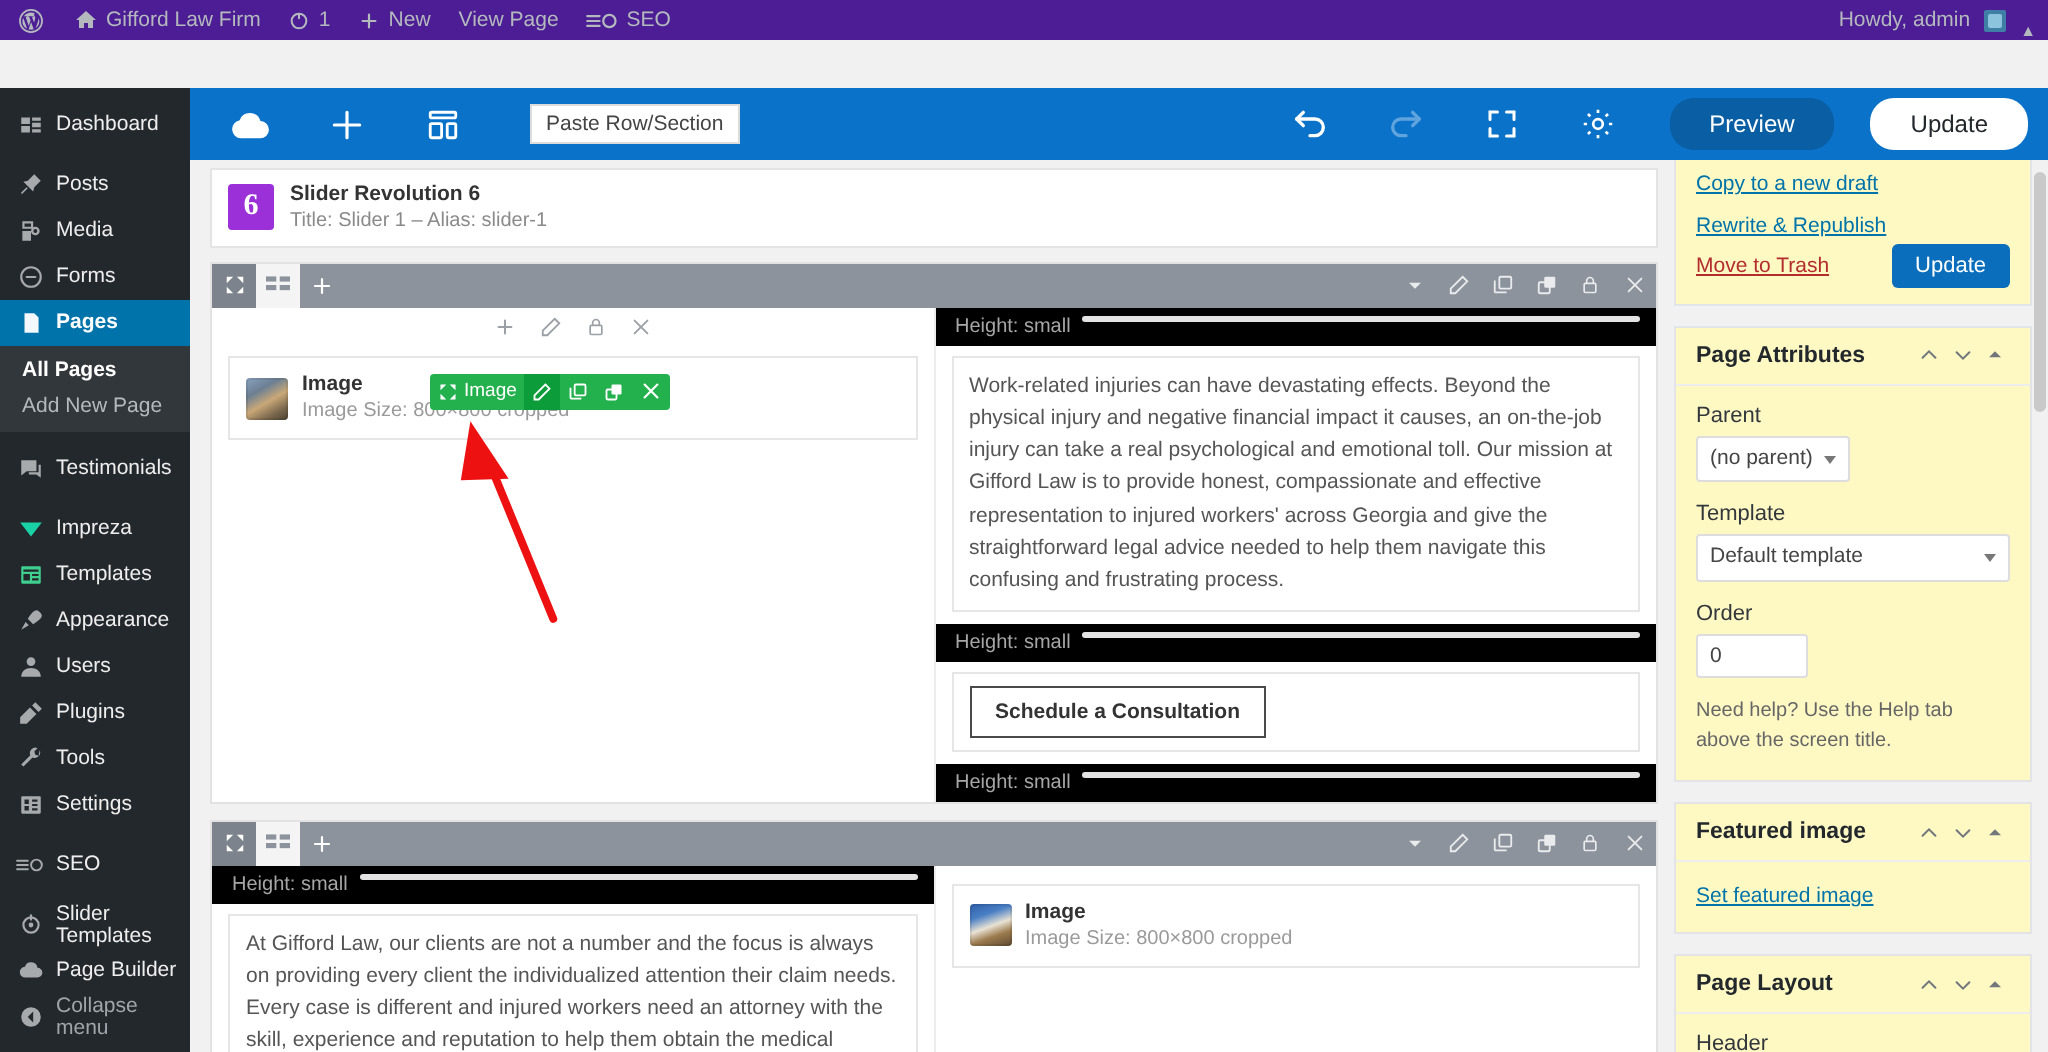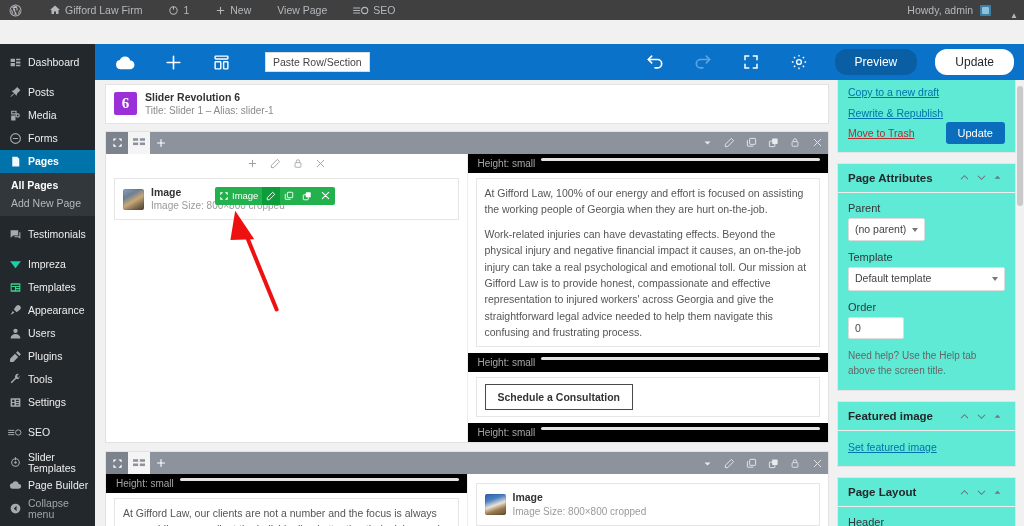--- a/index.html
+++ b/index.html
@@ -7,23 +7,23 @@
   body {
     font-family: "Liberation Sans", sans-serif;
     font-size: 12px;
     background: #f1f1f1;
     color: #444;
     -webkit-font-smoothing: antialiased;
   }
 
   
   #adminbar {
-    height: 20px; background: #404040; color: #b4b9be;
+    height: 20px; background: #4c1d95; color: #b4b9be;
     display: flex; align-items: flex-end; font-size: 10.5px;
-    position: relative; z-index: 60; gap: 12px;
+    position: relative; z-index: 60;
   }
   .ab-item {
     display: flex; align-items: center; gap: 4px;
     padding: 0 7px; height: 20px; color: #b4b9be; white-space: nowrap;
   }
   .ab-logo { padding: 0 8px 0 9px; }
   .ab-spacer { flex: 1; }
   .ab-avatar {
     width: 11px; height: 11px; background: #3f7fa5; border-radius: 1px;
     display: inline-block; position: relative; margin-left: 3px;
@@ -183,21 +183,21 @@
   .gb-cell svg { display: block; }
 
   
   #arrow { position: absolute; left: 0; top: 0; pointer-events: none; z-index: 50; }
 
   
   #rail {
     width: 189px; flex: none; background: #f1f1f1; padding: 0 8px 0 2px;
     overflow: hidden; position: relative;
   }
-  .panel { background: #5eead4; border: 1px solid #e2e4e7; margin-bottom: 10px; }
+  .panel { background: #fef9c3; border: 1px solid #e2e4e7; margin-bottom: 10px; }
   .panel-head {
     display: flex; align-items: center; padding: 8px 10px; border-bottom: 1px solid #eee;
   }
   .panel-title { font-size: 11.5px; font-weight: bold; color: #23282d; flex: 1; }
   .panel-ctrl { color: #72777c; padding: 0 3px; display: flex; align-items: center; }
   .panel-body { padding: 9px 10px 12px 10px; }
   .pub-links { padding: 2px 10px 8px 10px; position: relative; }
   .pub-link {
     display: block; color: #0073aa; font-size: 10.5px;
     text-decoration: underline; padding: 4px 0; line-height: 1.2;
@@ -663,21 +663,20 @@
                 </div>
               </div>
 
               <div class="col">
                 <div class="height-bar">
                   <span>Height: small</span>
                   <span class="hline"></span>
                 </div>
                 <div class="el-box">
                   <div class="txt-el">
-                    <p>At Gifford Law, 100% of our energy and effort is focused on assisting the working people of Georgia when they are hurt on-the-job.</p>
                     <p>Work-related injuries can have devastating effects. Beyond the physical injury and negative financial impact it causes, an on-the-job injury can take a real psychological and emotional toll. Our mission at Gifford Law is to provide honest, compassionate and effective representation to injured workers' across Georgia and give the straightforward legal advice needed to help them navigate this confusing and frustrating process.</p>
                   </div>
                 </div>
                 <div class="height-bar">
                   <span>Height: small</span>
                   <span class="hline"></span>
                 </div>
                 <div class="el-box">
                   <span class="btn-el">Schedule a Consultation</span>
                 </div>

